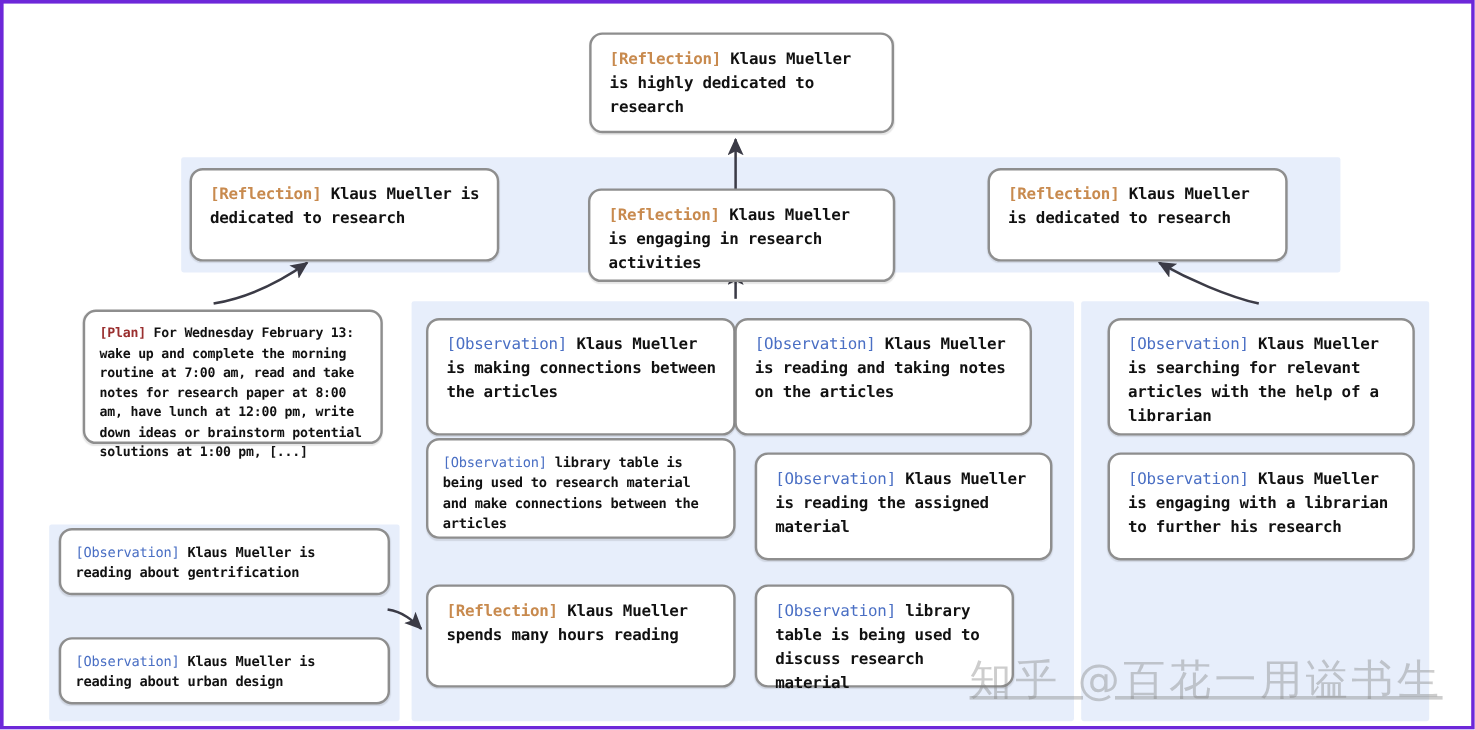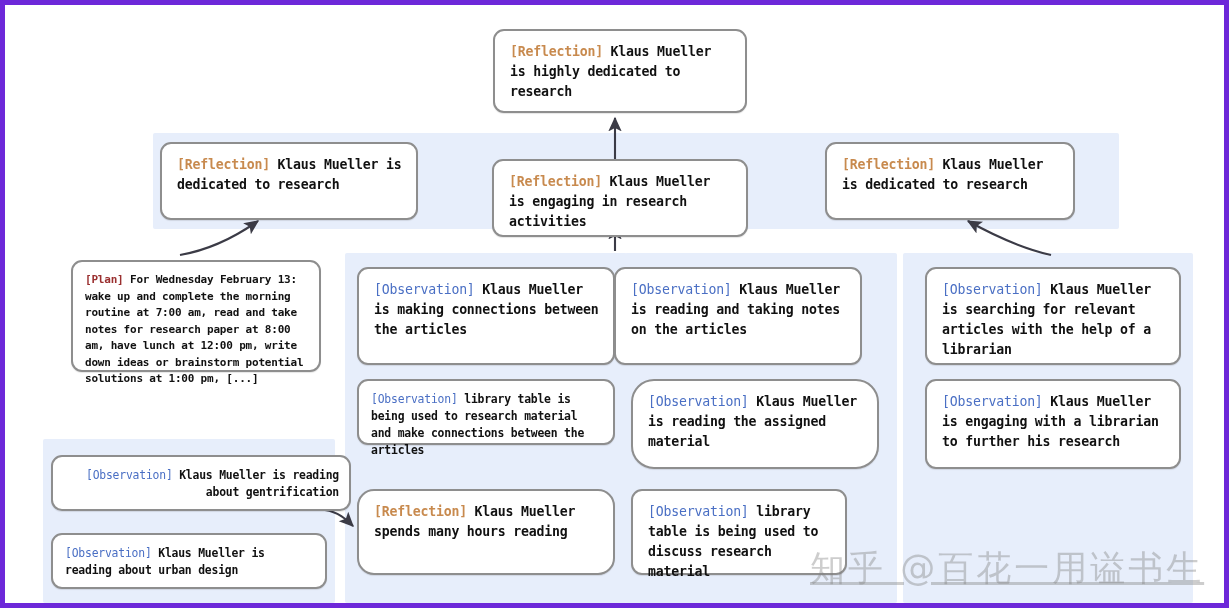--- a/index.html
+++ b/index.html
@@ -6,21 +6,21 @@
     margin: 0;
     padding: 0;
     background: #ffffff;
   }
   #canvas {
     position: relative;
     width: 1229px;
     height: 608px;
     background: #ffffff;
     box-sizing: border-box;
-    border: 5px solid #6d28d9;
+    border: 3px solid #6d28d9;
     overflow: hidden;
     font-family: "DejaVu Sans Mono", "Liberation Mono", monospace;
   }
   
   .band {
     position: absolute;
     background: #e7eefb;
     border-radius: 2px;
   }
   .band-mid     { left: 148px; top: 128px;  width: 966px;  height: 96px; }
@@ -53,29 +53,29 @@
 
   
   #n-top        { left: 488px; top: 24px;  width: 254px; height: 84px; }
 
   #n-ref-1      { left: 155px; top: 137px; width: 258px; height: 78px; }
   #n-ref-2      { left: 487px; top: 137px; width: 256px; height: 78px; margin-top: 17px; }
   #n-ref-3      { left: 820px; top: 137px; width: 250px; height: 78px; }
 
   #n-plan       { left: 66px;  top: 255px; width: 250px; height: 112px; }
 
-  #n-obs-a1     { left: 46px;  top: 450px; width: 300px; height: 56px; text-align: right; }
+  #n-obs-a1     { left: 46px;  top: 437px; width: 276px; height: 56px; }
   #n-obs-a2     { left: 46px;  top: 528px; width: 276px; height: 56px; }
 
   #n-obs-b1     { left: 352px; top: 262px; width: 258px; height: 98px; }
-  #n-obs-b2     { left: 352px; top: 374px; width: 258px; height: 66px; }
-  #n-ref-b3     { left: 352px; top: 484px; width: 258px; height: 86px; border-radius: 17px; }
+  #n-obs-b2     { left: 352px; top: 362px; width: 258px; height: 84px; }
+  #n-ref-b3     { left: 352px; top: 484px; width: 258px; height: 86px; }
 
   #n-obs-c1     { left: 609px; top: 262px; width: 248px; height: 98px; }
-  #n-obs-c2     { left: 626px; top: 374px; width: 248px; height: 90px; border-radius: 23px; }
+  #n-obs-c2     { left: 626px; top: 374px; width: 248px; height: 90px; }
   #n-obs-c3     { left: 626px; top: 484px; width: 216px; height: 86px; }
 
   #n-obs-d1     { left: 920px; top: 262px; width: 256px; height: 98px; }
   #n-obs-d2     { left: 920px; top: 374px; width: 256px; height: 90px; }
   #n-obs-d3     { left: 920px; top: 484px; width: 256px; height: 86px; }
 
   svg.arrows {
     position: absolute;
     left: 0; top: 0;
     width: 1219px;

